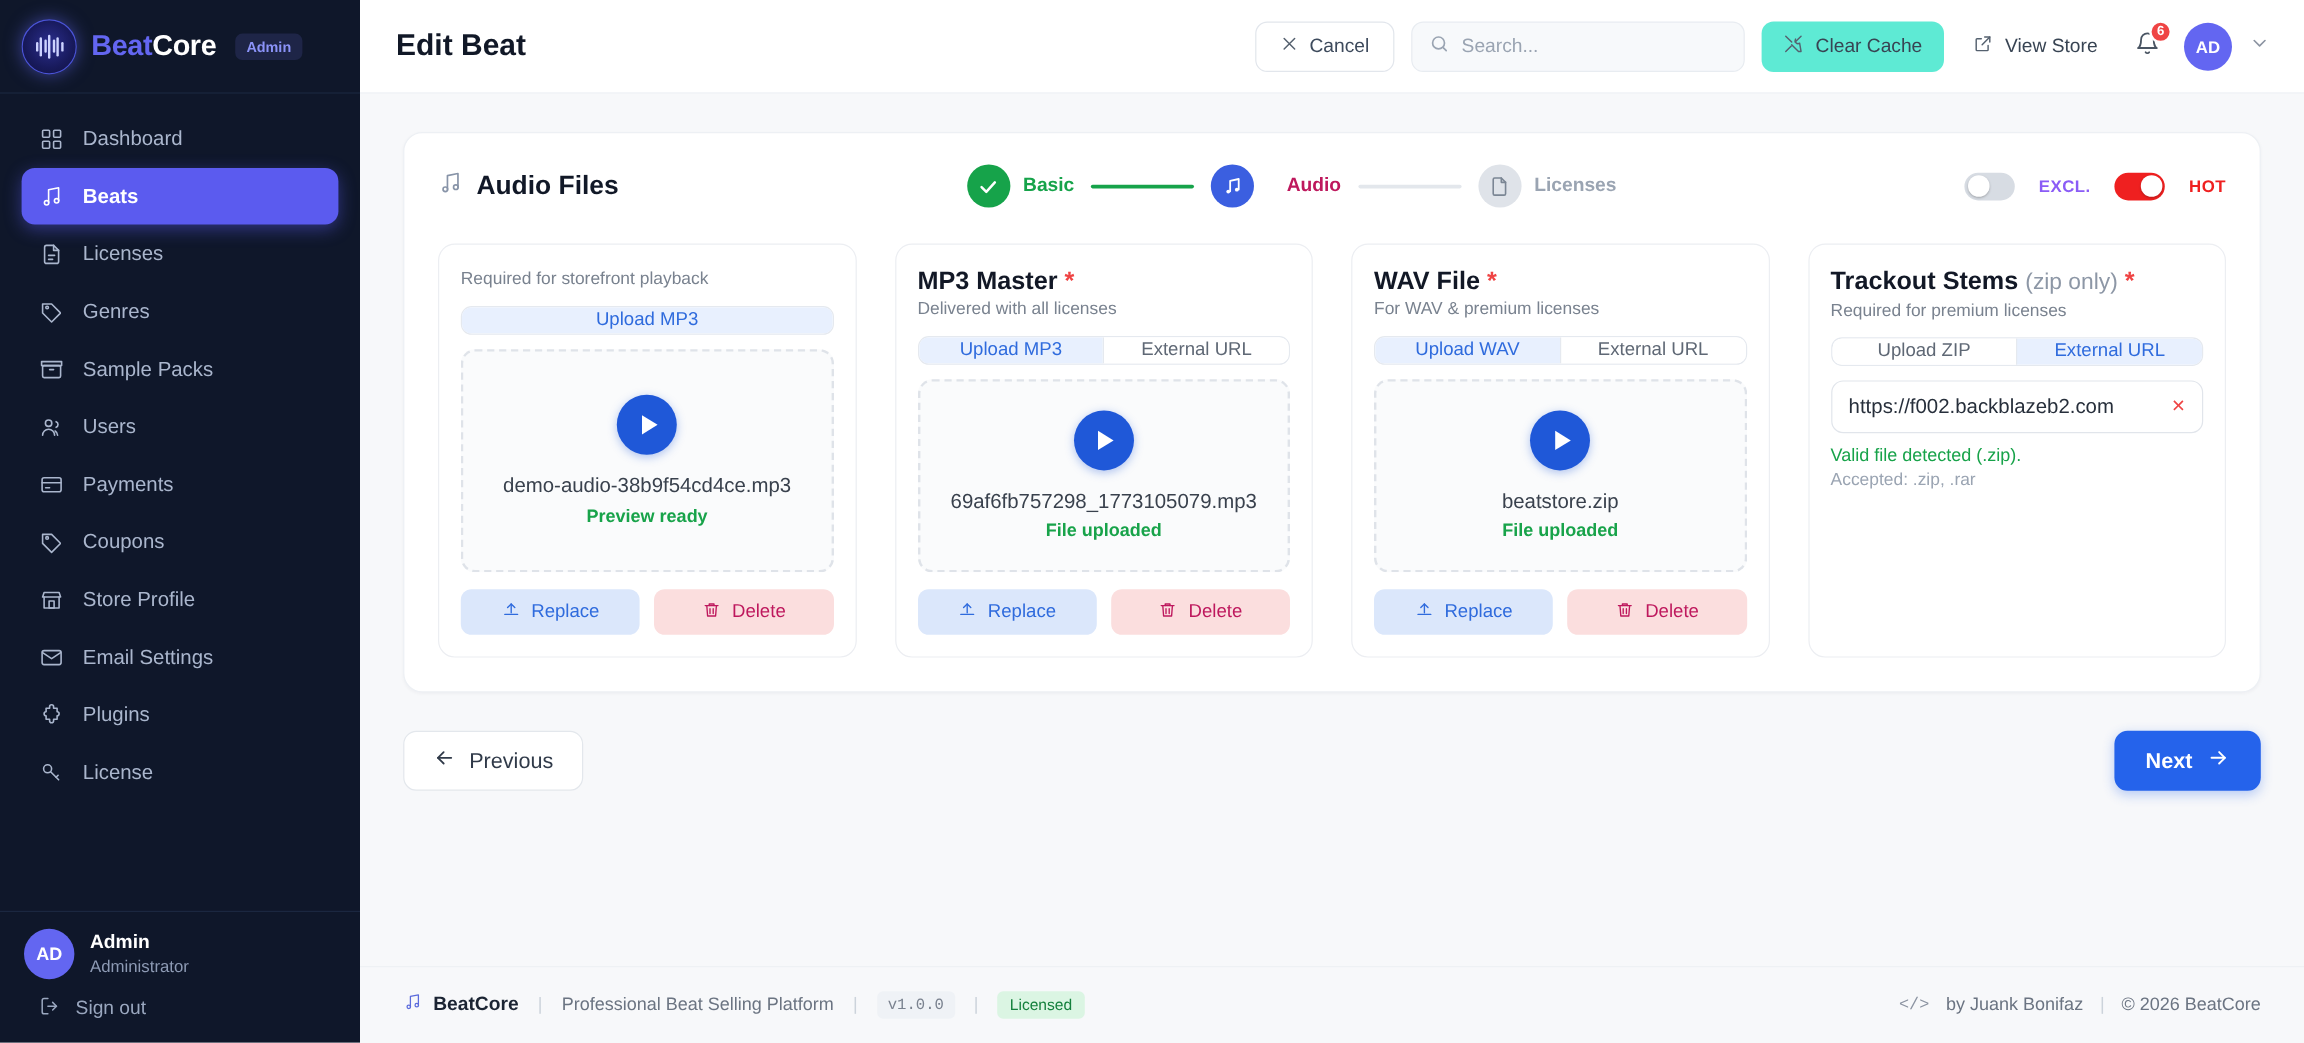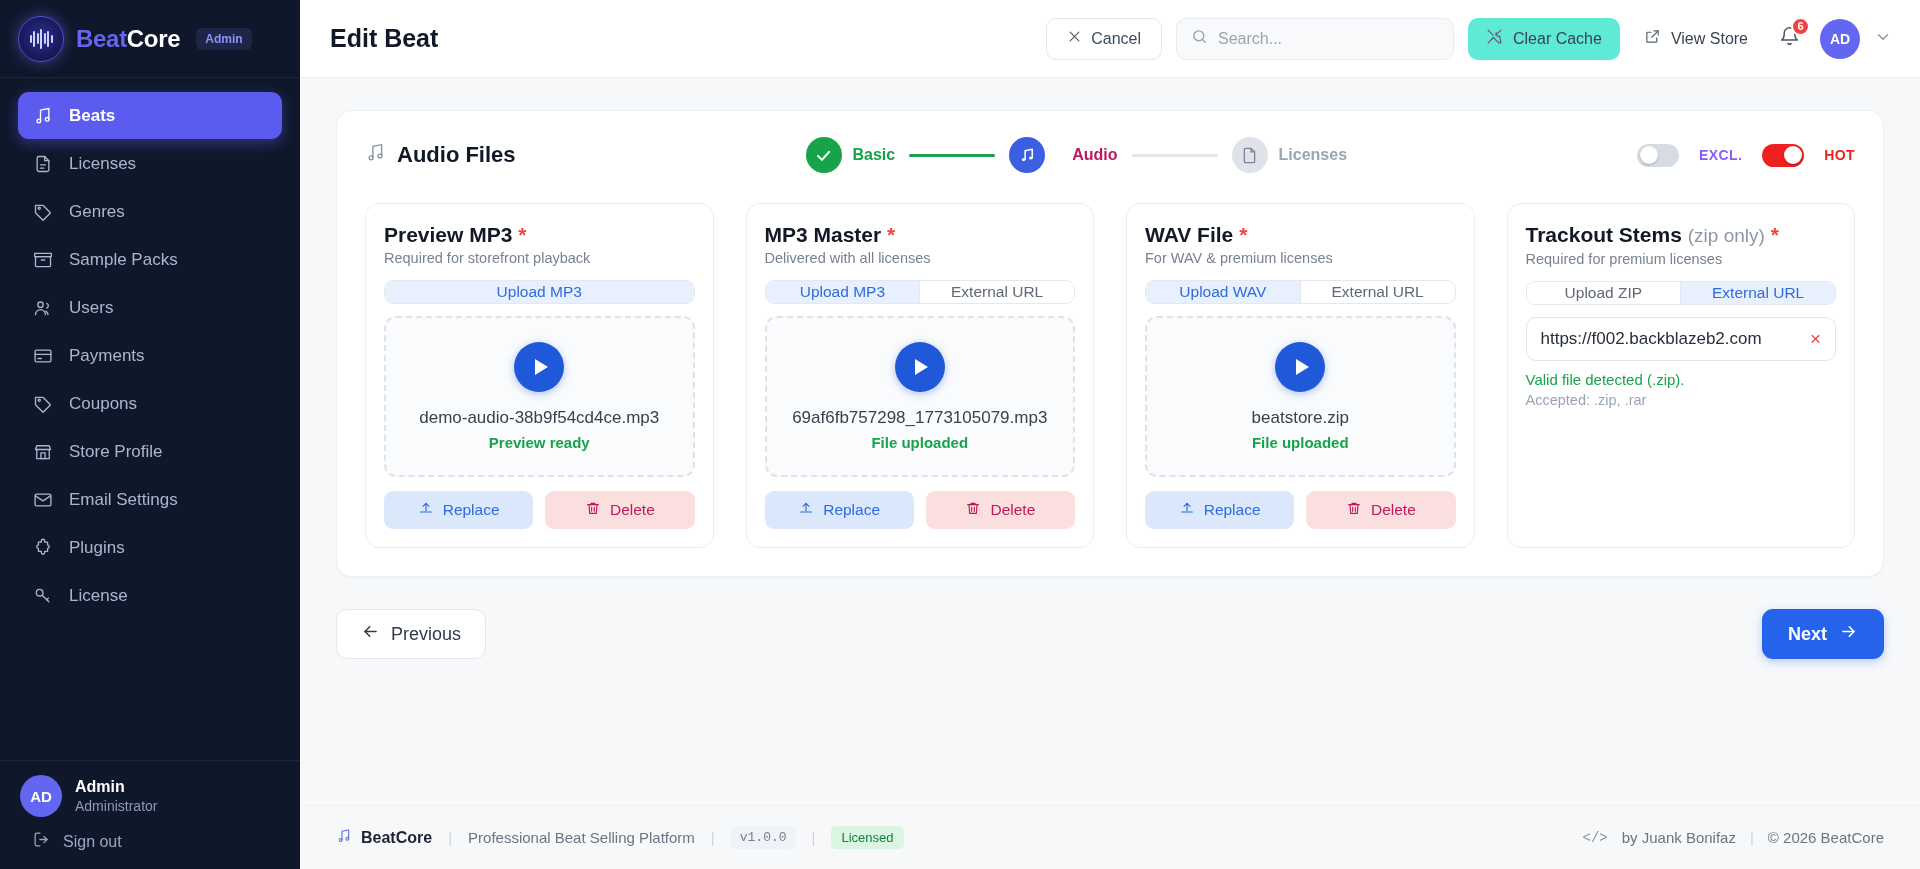--- a/index.html
+++ b/index.html
@@ -271,20 +271,31 @@
           <i></i>
           <i></i>
       </div>
       <div class="brand-name">
         <span class="b1">Beat</span><span class="b2">Core</span>
       </div>
       <div class="brand-badge">Admin</div>
     </div>
 
     <nav class="nav">
+      <div class="nav-item">
+        <span class="ic">
+            <svg viewBox="0 0 24 24">
+              <rect x="3" y="3" width="7" height="7" rx="1"></rect>
+              <rect x="14" y="3" width="7" height="7" rx="1"></rect>
+              <rect x="3" y="14" width="7" height="7" rx="1"></rect>
+              <rect x="14" y="14" width="7" height="7" rx="1"></rect>
+            </svg>
+          </span>
+        <span>Dashboard</span>
+      </div>
       <div class="nav-item active">
         <span class="ic">
             <svg viewBox="0 0 24 24">
               <path d="M9 18V5l10-2v13"></path>
               <circle cx="7" cy="18" r="2.2"></circle>
               <circle cx="17" cy="16" r="2.2"></circle>
             </svg>
           </span>
         <span>Beats</span>
       </div>
@@ -512,24 +523,20 @@
             <div class="tgl on">
                 <div class="knob"></div>
               </div>
             <span class="tgl-label hot">HOT</span>
           </div>
         </div>
 
         <div class="cards">
 
           <div class="card">
-            <div class="card-title">
-              <span>Preview MP3</span>
-              <span class="req">*</span>
-            </div>
             <div class="card-sub">Required for storefront playback</div>
             <div class="seg">
               <div class="on">Upload MP3</div>
             </div>
             <div class="dropzone">
               <div class="play">
                   <div class="tri"></div>
                 </div>
               <div class="file-name">demo-audio-38b9f54cd4ce.mp3</div>
               <div class="file-status">Preview ready</div>

